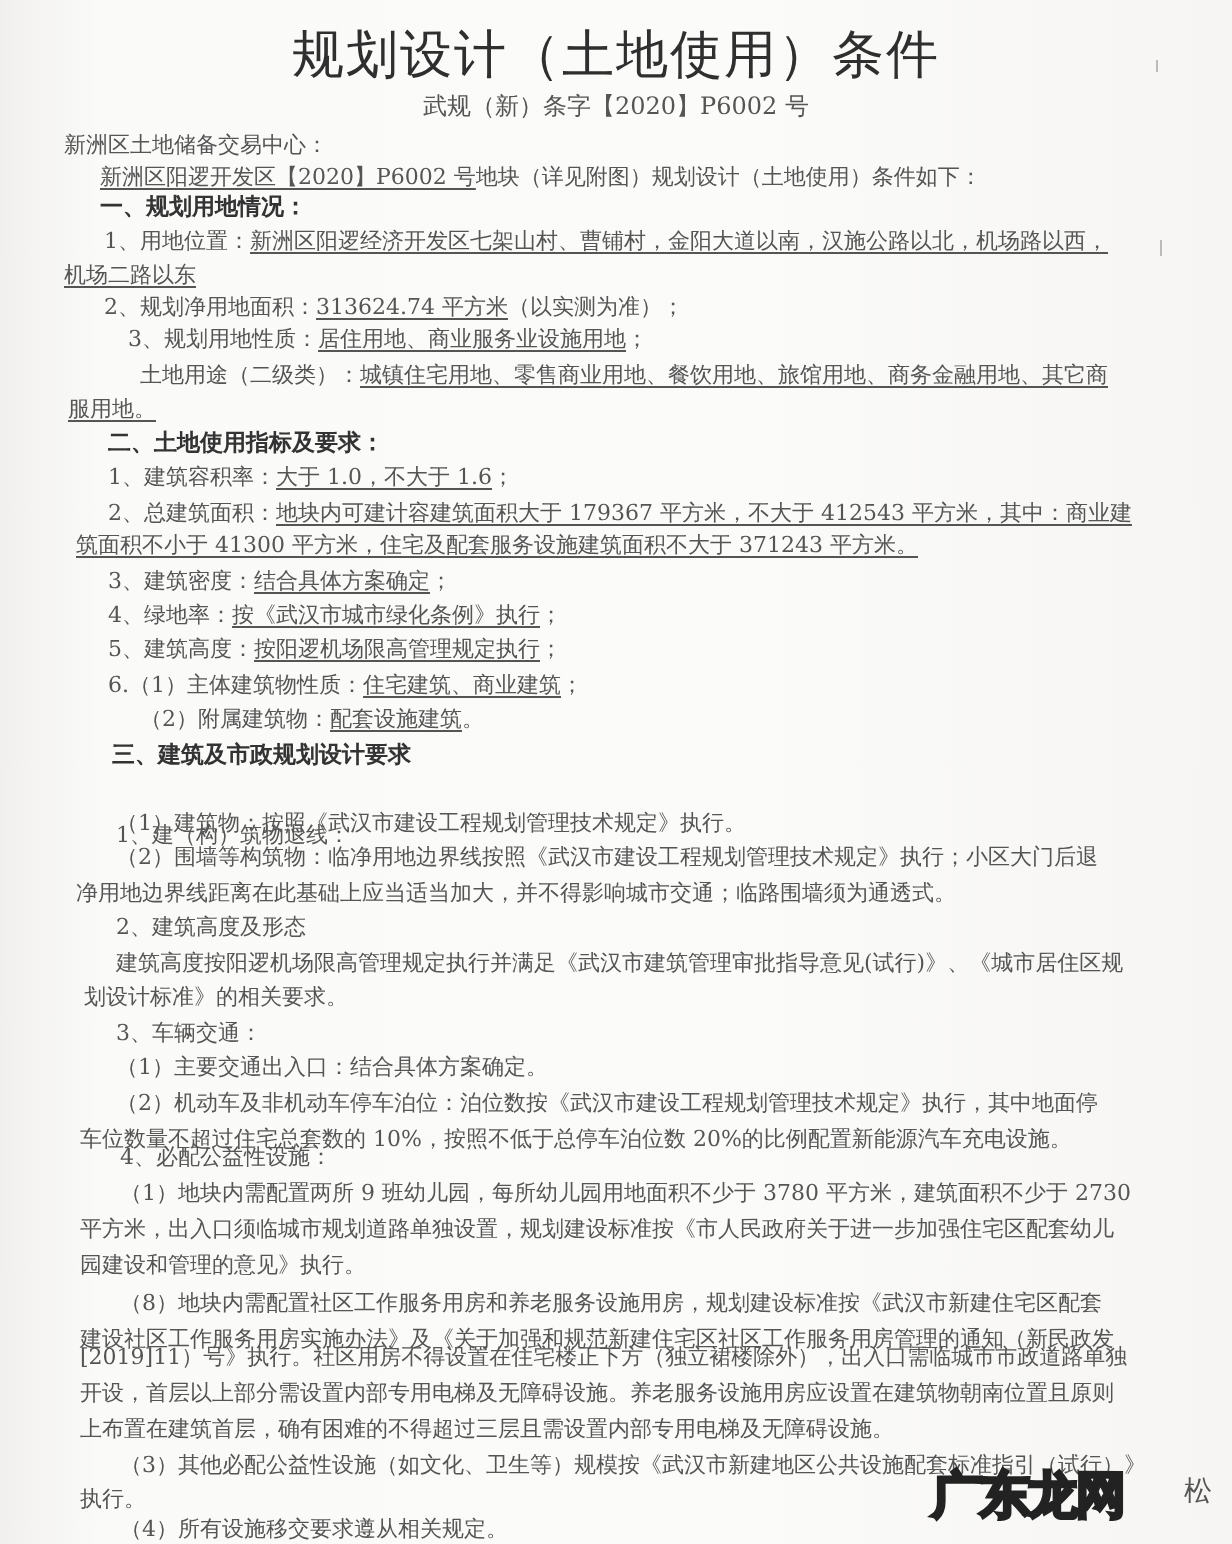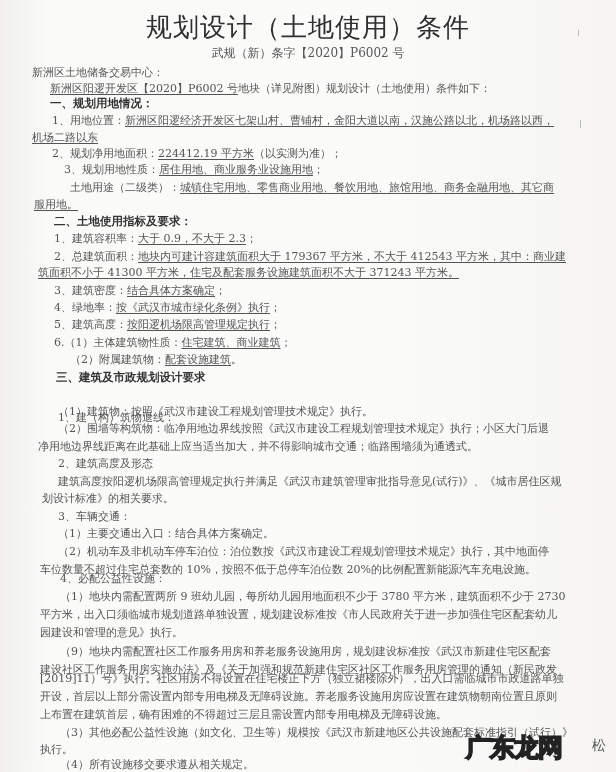--- a/index.html
+++ b/index.html
@@ -58,38 +58,38 @@
   <div class="line bold" style="top:96px;left:50px;">一、规划用地情况：</div>
 
   <div class="line" style="top:114px;left:52px;">
     <span>1、用地位置：</span><span class="u">新洲区阳逻经济开发区七架山村、曹铺村，金阳大道以南，汉施公路以北，机场路以西，</span>
   </div>
   <div class="line" style="top:131px;left:32px;">
     <span class="u">机场二路以东</span>
   </div>
 
   <div class="line" style="top:147px;left:52px;">
-    <span>2、规划净用地面积：</span><span class="u">224412.19 平方米</span><span>（以实测为准）；</span>
+    <span>2、规划净用地面积：</span><span class="u">313624.74 平方米</span><span>（以实测为准）；</span>
   </div>
 
   <div class="line" style="top:163px;left:64px;">
     <span>3、规划用地性质：</span><span class="u">居住用地、商业服务业设施用地</span><span>；</span>
   </div>
 
   <div class="line" style="top:181px;left:70px;">
     <span>土地用途（二级类）：</span><span class="u">城镇住宅用地、零售商业用地、餐饮用地、旅馆用地、商务金融用地、其它商</span>
   </div>
   <div class="line" style="top:198px;left:34px;">
     <span class="u">服用地。</span>
   </div>
 
   <div class="line bold" style="top:214px;left:54px;">二、土地使用指标及要求：</div>
 
   <div class="line" style="top:232px;left:54px;">
-    <span>1、建筑容积率：</span><span class="u">大于 0.9，不大于 2.3</span><span>；</span>
+    <span>1、建筑容积率：</span><span class="u">大于 1.0，不大于 1.6</span><span>；</span>
   </div>
 
   <div class="line" style="top:250px;left:54px;">
     <span>2、总建筑面积：</span><span class="u">地块内可建计容建筑面积大于 179367 平方米，不大于 412543 平方米，其中：商业建</span>
   </div>
   <div class="line" style="top:266px;left:38px;">
     <span class="u">筑面积不小于 41300 平方米，住宅及配套服务设施建筑面积不大于 371243 平方米。</span>
   </div>
 
   <div class="line" style="top:284px;left:54px;">
@@ -123,21 +123,21 @@
   <div class="line" style="top:492px;left:42px;">划设计标准》的相关要求。</div>
   <div class="line" style="top:510px;left:58px;">3、车辆交通：</div>
   <div class="line" style="top:527px;left:58px;">（1）主要交通出入口：结合具体方案确定。</div>
   <div class="line" style="top:545px;left:58px;">（2）机动车及非机动车停车泊位：泊位数按《武汉市建设工程规划管理技术规定》执行，其中地面停</div>
   <div class="line" style="top:563px;left:40px;">车位数量不超过住宅总套数的 10%，按照不低于总停车泊位数 20%的比例配置新能源汽车充电设施。</div>
 
   <div class="line" style="top:572px;left:60px;">4、必配公益性设施：</div>
   <div class="line" style="top:590px;left:60px;">（1）地块内需配置两所 9 班幼儿园，每所幼儿园用地面积不少于 3780 平方米，建筑面积不少于 2730</div>
   <div class="line" style="top:608px;left:40px;">平方米，出入口须临城市规划道路单独设置，规划建设标准按《市人民政府关于进一步加强住宅区配套幼儿</div>
   <div class="line" style="top:626px;left:40px;">园建设和管理的意见》执行。</div>
-  <div class="line" style="top:645px;left:60px;">（9）地块内需配置社区工作服务用房和养老服务设施用房，规划建设标准按《武汉市新建住宅区配套</div>
+  <div class="line" style="top:645px;left:60px;">（8）地块内需配置社区工作服务用房和养老服务设施用房，规划建设标准按《武汉市新建住宅区配套</div>
   <div class="line" style="top:663px;left:40px;">建设社区工作服务用房实施办法》及《关于加强和规范新建住宅区社区工作服务用房管理的通知（新民政发</div>
   <div class="line" style="top:672px;left:40px;text-align:right;">[2019]11）号》执行。社区用房不得设置在住宅楼正下方（独立裙楼除外），出入口需临城市市政道路单独</div>
   <div class="line" style="top:690px;left:40px;">开设，首层以上部分需设置内部专用电梯及无障碍设施。养老服务设施用房应设置在建筑物朝南位置且原则</div>
   <div class="line" style="top:708px;left:40px;">上布置在建筑首层，确有困难的不得超过三层且需设置内部专用电梯及无障碍设施。</div>
   <div class="line" style="top:726px;left:60px;">（3）其他必配公益性设施（如文化、卫生等）规模按《武汉市新建地区公共设施配套标准指引（试行）》</div>
   <div class="line" style="top:743px;left:40px;">执行。</div>
   <div class="line" style="top:758px;left:60px;">（4）所有设施移交要求遵从相关规定。</div>
 
   <div class="margin-tick" style="left:578px;top:30px;height:6px;"></div>
   <div class="margin-tick" style="left:580px;top:120px;height:8px;"></div>

